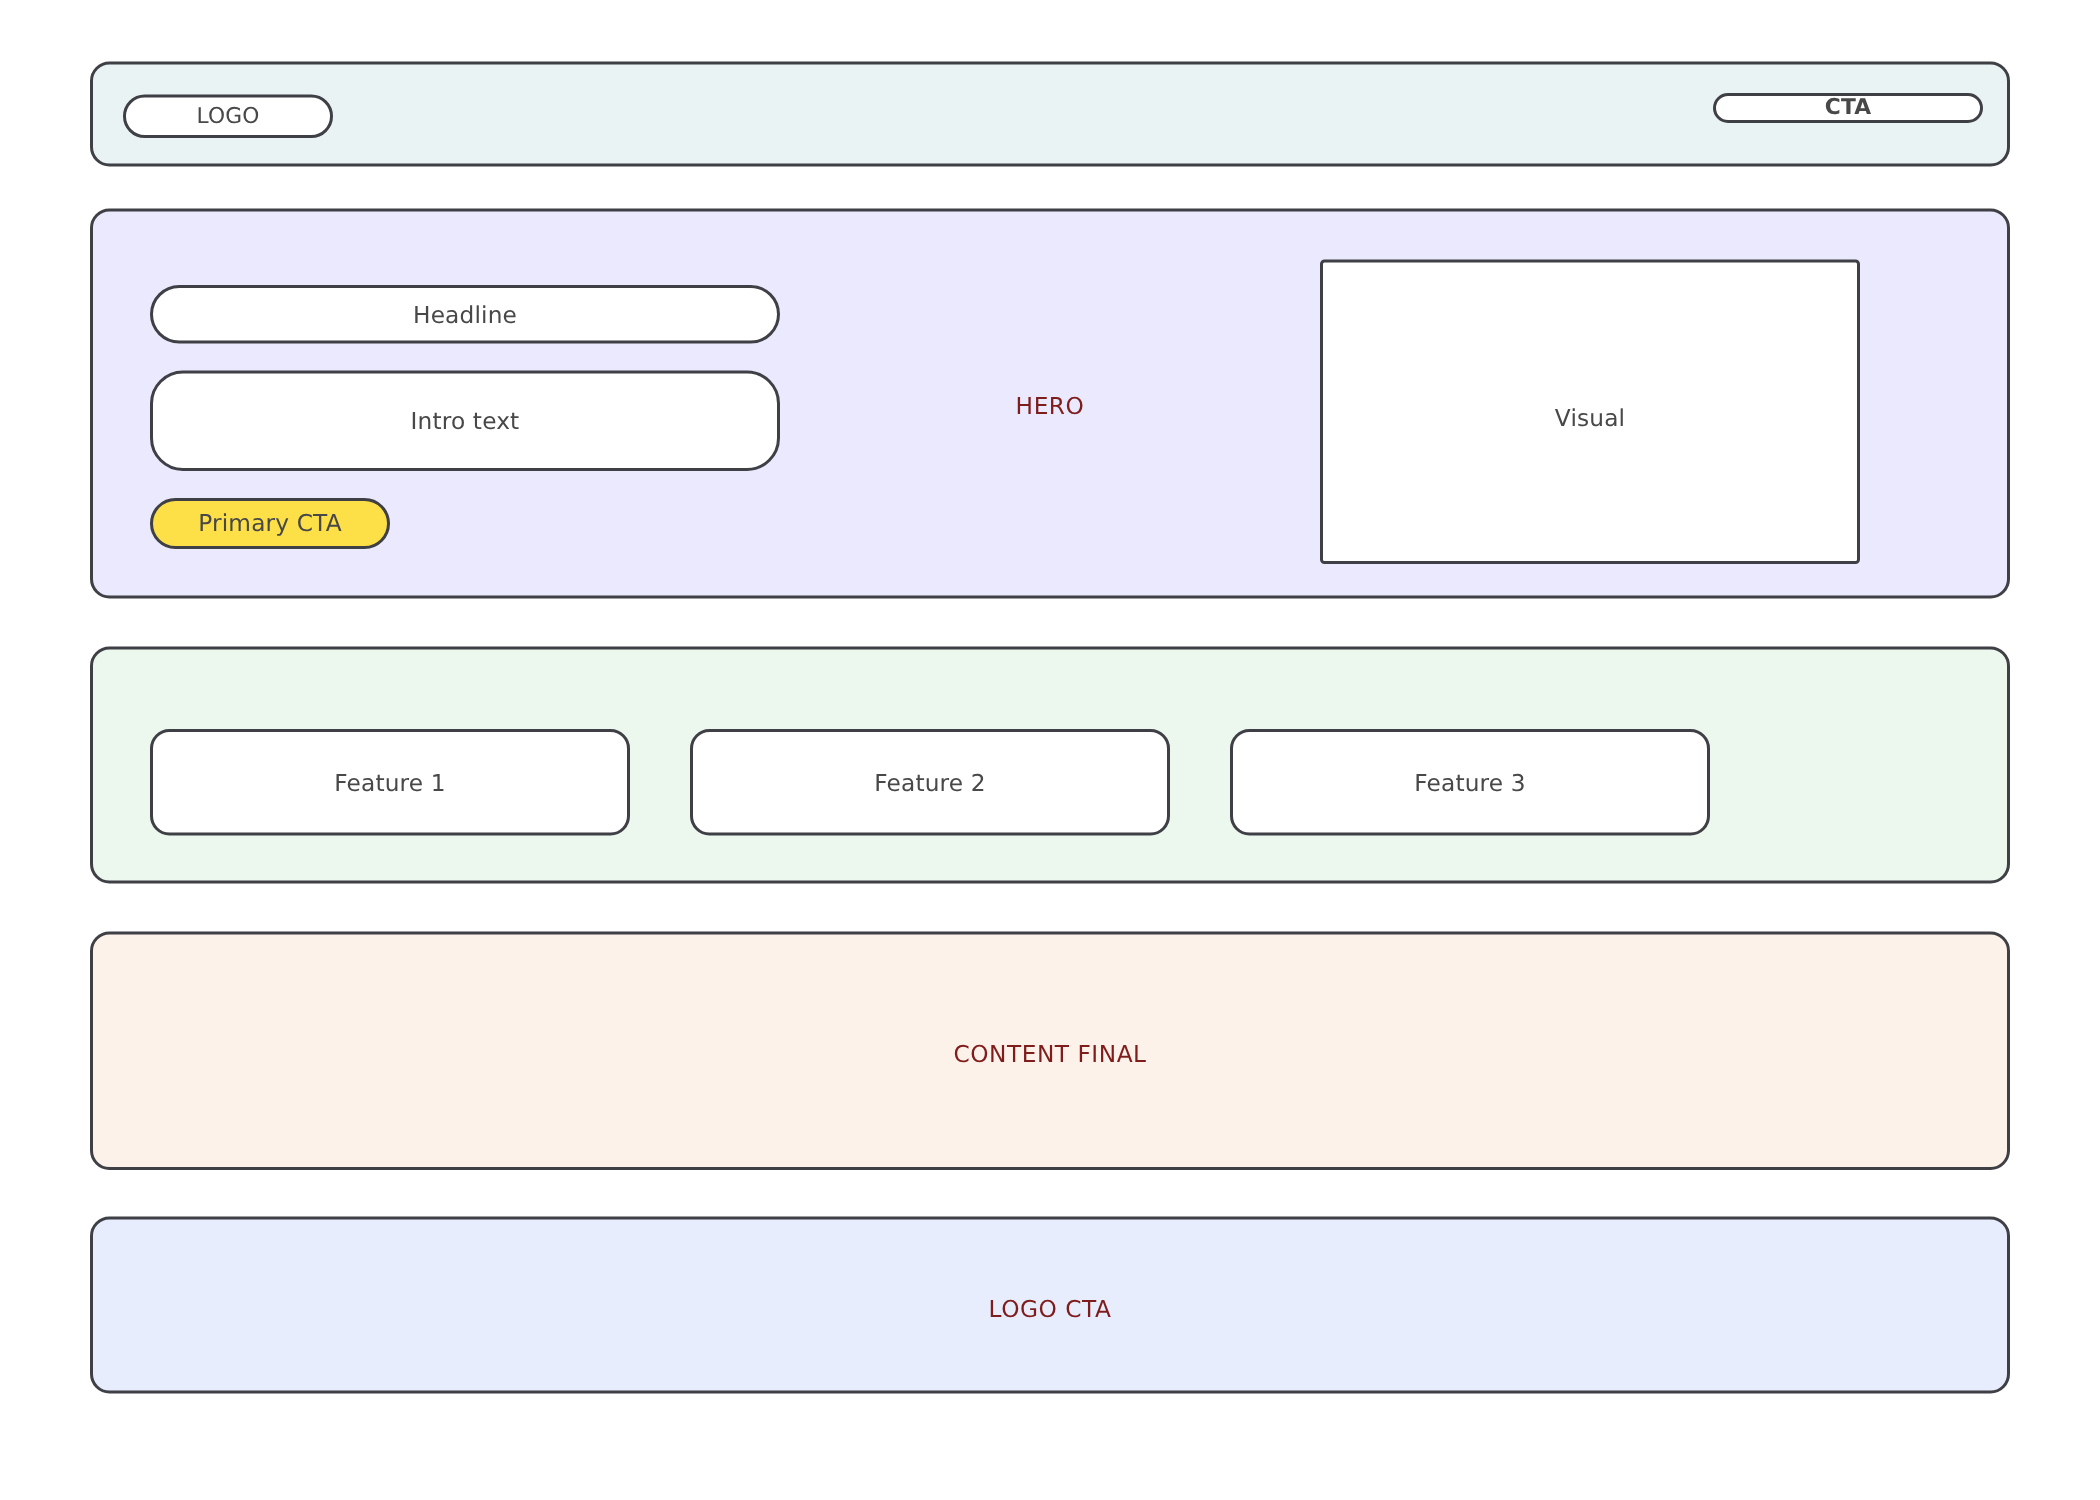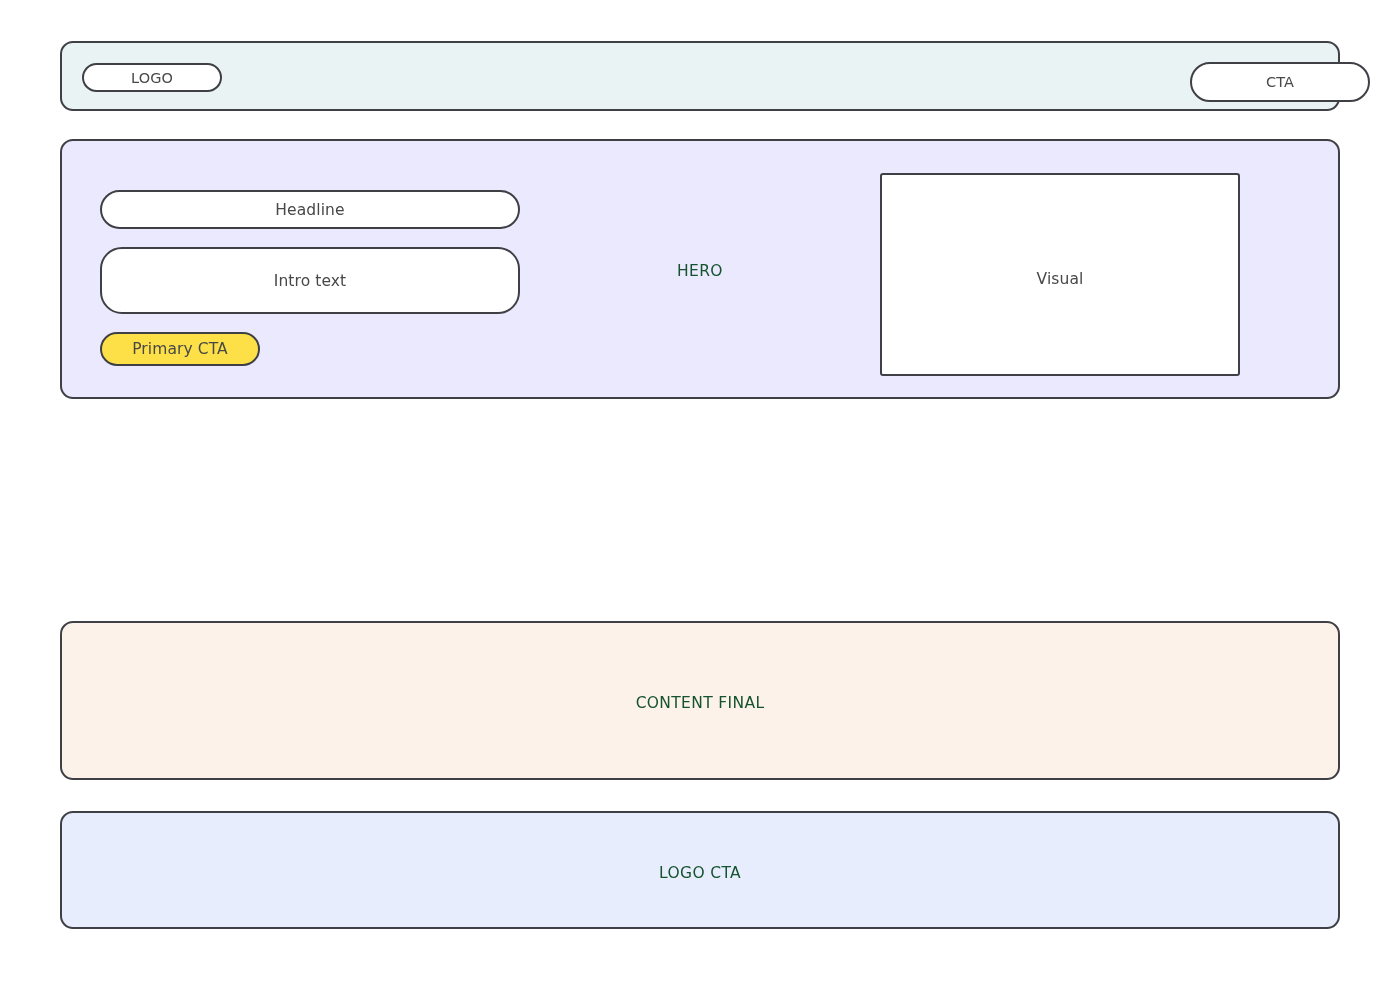--- a/index.html
+++ b/index.html
@@ -51,44 +51,45 @@
 
   .pill { border-radius: 999px; }
 
   
   .section-label {
     position: absolute;
     left: 0;
     width: 100%;
     text-align: center;
     font-size: 15.5px;
-    color: #14532d;
+    color: #7f1d1d;
     letter-spacing: 0.35px;
     pointer-events: none;
   }
 
   
   #header-section {
     top: 41px;
     height: 70px;
     background: #e9f3f4;
   }
   #logo-pill {
     left: 20px;
     top: 20px;
     width: 140px;
     height: 29px;
     font-size: 14.5px;
   }
   #header-cta-pill {
-    left: 1128px;
+    left: 1080px;
     top: 19px;
     width: 180px;
-    height: 40px;
+    height: 20px;
     font-size: 14.5px;
+    font-weight: bold;
   }
 
   
   #hero-section {
     top: 139px;
     height: 260px;
     background: #ebe9fd;
   }
   #hero-headline-box {
     left: 38px;
@@ -189,20 +190,31 @@
       <span>Primary CTA</span>
     </div>
 
     <div class="section-label" id="hero-label">HERO</div>
 
     <div class="box" id="hero-visual-box">
       <span>Visual</span>
     </div>
   </div>
 
+  <div class="section" id="features-section">
+    <div class="box feature-box" id="feature-box-1">
+      <span>Feature 1</span>
+    </div>
+    <div class="box feature-box" id="feature-box-2">
+      <span>Feature 2</span>
+    </div>
+    <div class="box feature-box" id="feature-box-3">
+      <span>Feature 3</span>
+    </div>
+  </div>
 
   <div class="section" id="content-section">
     <div class="section-label" id="content-label">CONTENT FINAL</div>
   </div>
 
   <div class="section" id="final-cta-section">
     <div class="section-label" id="final-cta-label">LOGO CTA</div>
   </div>
 
 </div>

